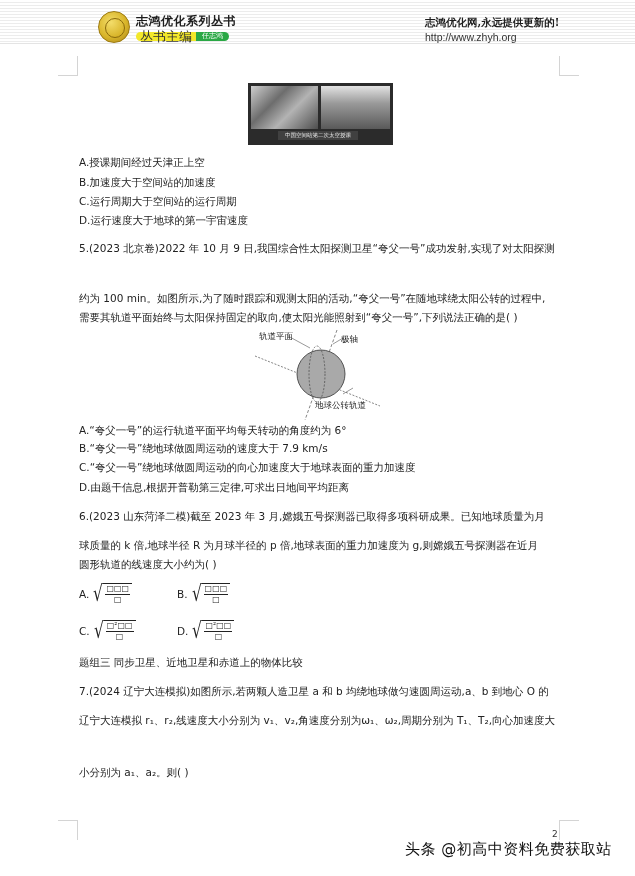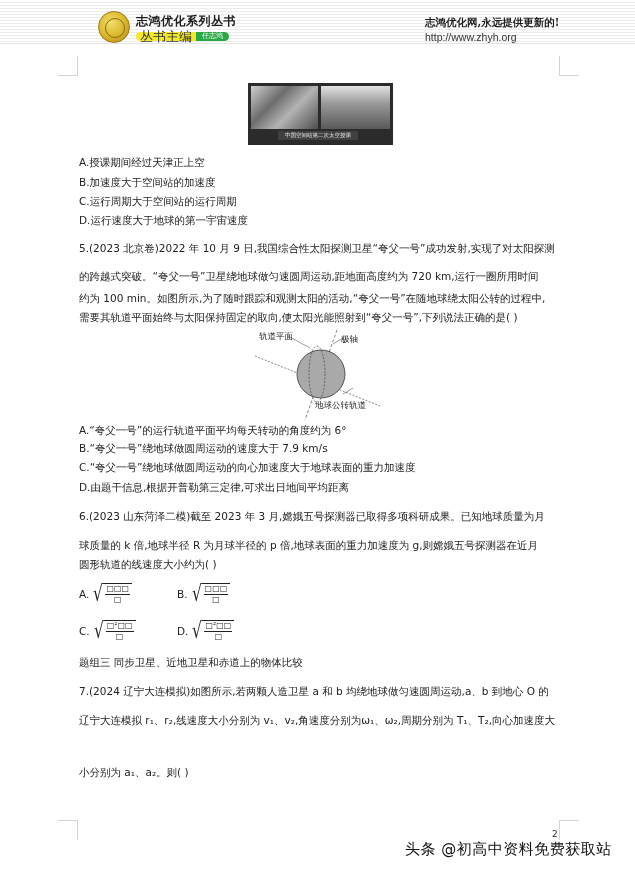--- a/index.html
+++ b/index.html
@@ -102,21 +102,20 @@
     <div class="photo-right"></div>
     <div class="photo-caption">中国空间站第二次太空授课</div>
   </div>
 
   <div class="text" style="top:155px;">A.授课期间经过天津正上空</div>
   <div class="text" style="top:175px;">B.加速度大于空间站的加速度</div>
   <div class="text" style="top:194px;">C.运行周期大于空间站的运行周期</div>
   <div class="text" style="top:213px;">D.运行速度大于地球的第一宇宙速度</div>
 
   <div class="text" style="top:241px;">5.(2023 北京卷)2022 年 10 月 9 日,我国综合性太阳探测卫星“夸父一号”成功发射,实现了对太阳探测</div>
-  <div class="text" style="top:269px;">的跨越式突破。“夸父一号”卫星绕地球做匀速圆周运动,距地面高度约为 720 km,运行一圈所用时间</div>
   <div class="text" style="top:291px;">约为 100 min。如图所示,为了随时跟踪和观测太阳的活动,“夸父一号”在随地球绕太阳公转的过程中,</div>
   <div class="text" style="top:310px;">需要其轨道平面始终与太阳保持固定的取向,使太阳光能照射到“夸父一号”,下列说法正确的是(      )</div>
 
   <div class="diagram">
     <svg width="125" height="92" viewBox="0 0 125 92">
 
       <line x1="0" y1="28" x2="125" y2="78" stroke="#333" stroke-width="0.6" stroke-dasharray="2,1.5"></line>
 
       <line x1="82" y1="2" x2="50" y2="92" stroke="#333" stroke-width="0.6" stroke-dasharray="3,2"></line>
 

